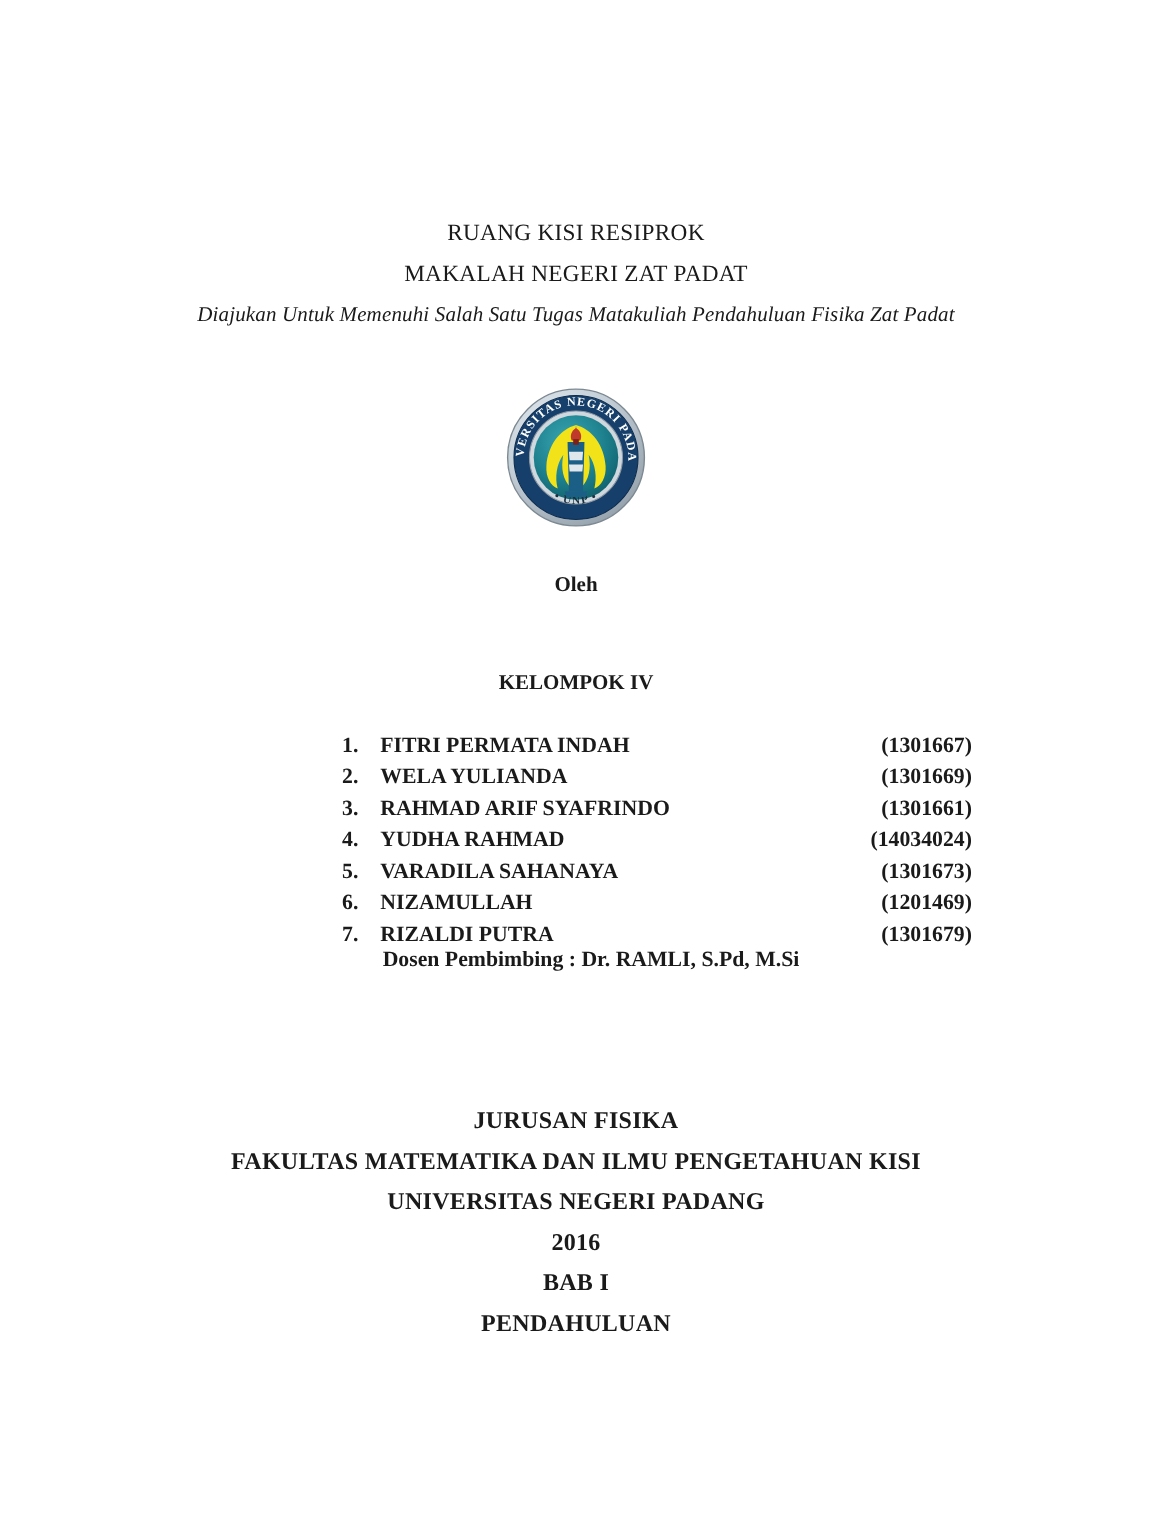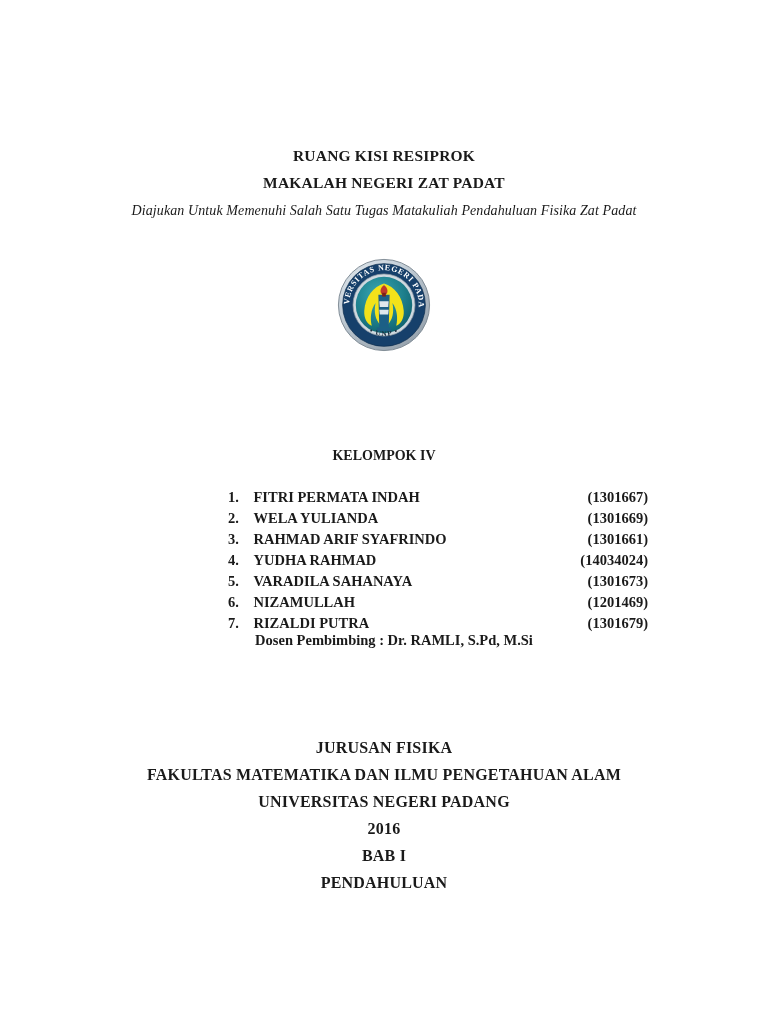--- a/index.html
+++ b/index.html
@@ -25,21 +25,21 @@
   
   .row {
     position: absolute;
     left: 0;
     right: 0;
     text-align: center;
     line-height: 1.25;
   }
 
   .title-main {
-    font-weight: bold;
+    font-weight: normal;
     font-size: 15.5px;
     letter-spacing: 0.2px;
   }
 
   .subtitle-italic {
     font-style: italic;
     font-size: 14px;
     letter-spacing: 0.1px;
     padding: 0 120px;
     line-height: 1.72;
@@ -175,20 +175,21 @@
 
           <path d="M100 58 C 93 62, 91 70, 94 76 L106 76 C 109 70, 107 62, 100 58 Z" fill="#c0392b"></path>
           <rect x="96" y="74" width="8" height="8" fill="#7d2018"></rect>
 
           <path d="M84 148 L116 148 L114 156 L86 156 Z" fill="#1c5f86"></path>
         </g>
       </svg>
     </span>
   </div>
 
+  <div class="row label-bold" style="top:382px;">Oleh</div>
 
   <div class="row label-bold" style="top:447px;">KELOMPOK IV</div>
 
   <div class="members">
     <table>
       <tbody>
         <tr>
           <td class="col-num">1.</td>
           <td class="col-name">FITRI PERMATA INDAH</td>
           <td class="col-nim">(1301667)</td>
@@ -224,21 +225,21 @@
           <td class="col-nim indent">(1301679)</td>
         </tr>
       </tbody>
     </table>
   </div>
 
   <div class="advisor" style="top:632px;">Dosen Pembimbing : Dr. RAMLI, S.Pd, M.Si</div>
 
   <div class="row footer-line" style="top:738px;">JURUSAN FISIKA</div>
 
-  <div class="row footer-line" style="top:765px;">FAKULTAS MATEMATIKA DAN ILMU PENGETAHUAN ALAM</div>
+  <div class="row footer-line" style="top:765px;">FAKULTAS MATEMATIKA DAN ILMU PENGETAHUAN KISI</div>
 
   <div class="row footer-line" style="top:792px;">UNIVERSITAS NEGERI PADANG</div>
 
   <div class="row footer-line" style="top:819px;">2016</div>
 
   <div class="row footer-line" style="top:846px;">BAB I</div>
 
   <div class="row footer-line" style="top:873px;">PENDAHULUAN</div>
 
 </div>

